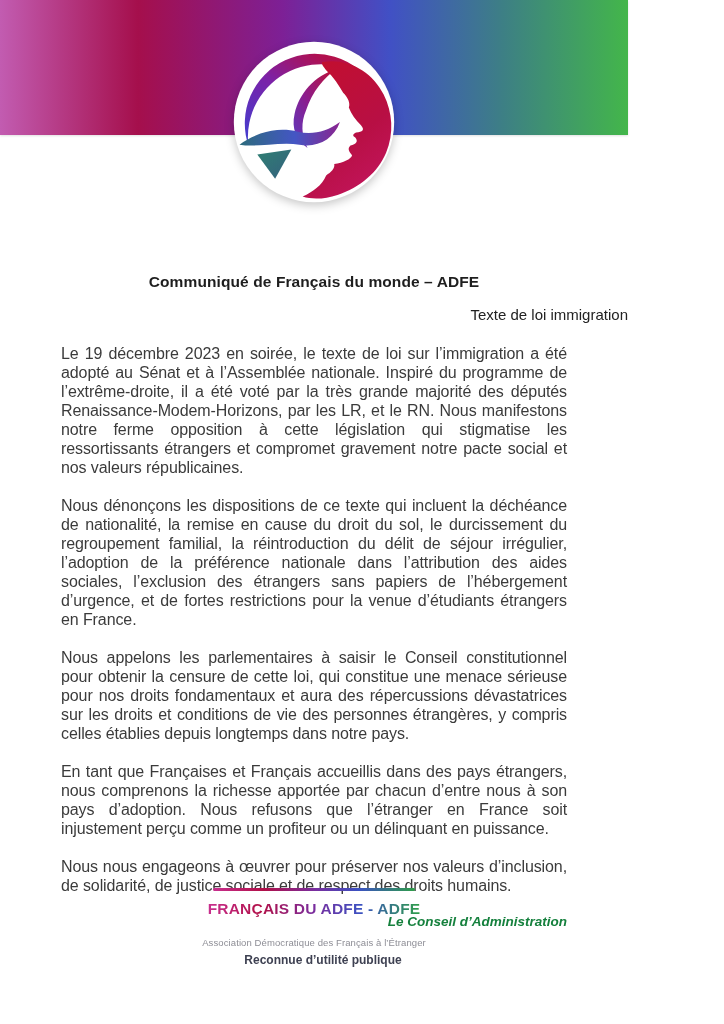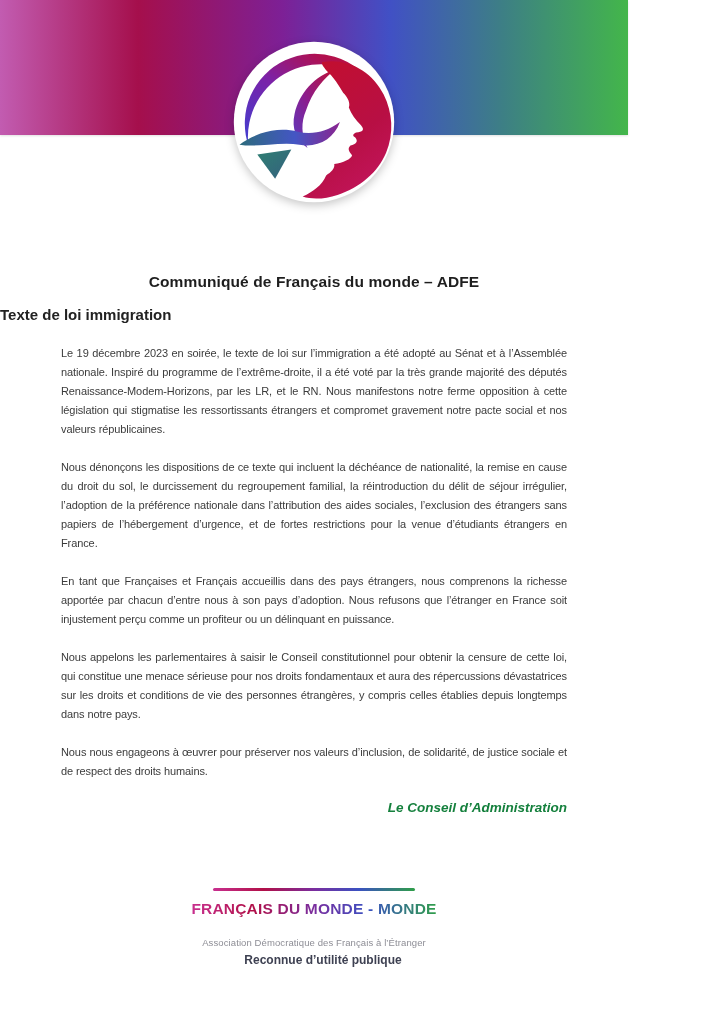--- a/index.html
+++ b/index.html
@@ -33,33 +33,33 @@
   .doc-title {
     margin-top: 138px;
     text-align: center;
     font-size: 15.5px;
     font-weight: bold;
     color: #1e1e1e;
     letter-spacing: .1px;
   }
   .doc-subtitle {
     margin-top: 15px;
-    text-align: left;
+    text-align: right;
     font-size: 15px;
-    font-weight: 700;
+    font-weight: 400;
     color: #222;
   }
 
   
   .content {
     width: 506px;
     margin: 21px auto 0 auto;
   }
   .content p {
-    font-size: 11px;
+    font-size: 16px;
     line-height: 19px;
     text-align: justify;
     letter-spacing: -0.1px;
     color: #3b3b3b;
     margin-bottom: 19px;
   }
   .signature {
     text-align: right;
     font-size: 13.5px;
     font-weight: bold;
@@ -168,26 +168,26 @@
         C 112 32, 109 29, 110 26 Z"></path>
     </svg>
   </div>
 
   <h1 class="doc-title">Communiqué de Français du monde – ADFE</h1>
   <h2 class="doc-subtitle">Texte de loi immigration</h2>
 
   <div class="content">
     <p>Le 19 décembre 2023 en soirée, le texte de loi sur l’immigration a été adopté au Sénat et à l’Assemblée nationale. Inspiré du programme de l’extrême-droite, il a été voté par la très grande majorité des députés Renaissance-Modem-Horizons, par les LR, et le RN. Nous manifestons notre ferme opposition à cette législation qui stigmatise les ressortissants étrangers et compromet gravement notre pacte social et nos valeurs républicaines.</p>
     <p>Nous dénonçons les dispositions de ce texte qui incluent la déchéance de nationalité, la remise en cause du droit du sol, le durcissement du regroupement familial, la réintroduction du délit de séjour irrégulier, l’adoption de la préférence nationale dans l’attribution des aides sociales, l’exclusion des étrangers sans papiers de l’hébergement d’urgence, et de fortes restrictions pour la venue d’étudiants étrangers en France.</p>
+    <p>Nous appelons les parlementaires à saisir le Conseil constitutionnel pour obtenir la censure de cette loi, qui constitue une menace sérieuse pour nos droits fondamentaux et aura des répercussions dévastatrices sur les droits et conditions de vie des personnes étrangères, y compris celles établies depuis longtemps dans notre pays.</p>
     <p>En tant que Françaises et Français accueillis dans des pays étrangers, nous comprenons la richesse apportée par chacun d’entre nous à son pays d’adoption. Nous refusons que l’étranger en France soit injustement perçu comme un profiteur ou un délinquant en puissance.</p>
-    <p>Nous appelons les parlementaires à saisir le Conseil constitutionnel pour obtenir la censure de cette loi, qui constitue une menace sérieuse pour nos droits fondamentaux et aura des répercussions dévastatrices sur les droits et conditions de vie des personnes étrangères, y compris celles établies depuis longtemps dans notre pays.</p>
     <p>Nous nous engageons à œuvrer pour préserver nos valeurs d’inclusion, de solidarité, de justice sociale et de respect des droits humains.</p>
     <div class="signature">Le Conseil d’Administration</div>
   </div>
 
   <div class="footer">
     <div class="footer-divider" style="background-image: linear-gradient(90deg, rgb(200, 48, 143) 0%, rgb(177, 16, 72) 25%, rgb(122, 45, 158) 50%, rgb(59, 81, 193) 72%, rgb(47, 158, 73) 100%);"></div>
-    <div class="org-name" style="background-image: linear-gradient(90deg, rgb(200, 48, 143) 0%, rgb(177, 16, 72) 25%, rgb(122, 45, 158) 50%, rgb(59, 81, 193) 72%, rgb(47, 158, 73) 100%);">FRANÇAIS DU MONDE - MONDE</div>
+    <div class="org-name" style="background-image: linear-gradient(90deg, rgb(200, 48, 143) 0%, rgb(177, 16, 72) 25%, rgb(122, 45, 158) 50%, rgb(59, 81, 193) 72%, rgb(47, 158, 73) 100%);">FRANÇAIS DU ADFE - ADFE</div>
     <div class="org-subtitle">Association Démocratique des Français à l’Étranger</div>
     <div class="org-status">Reconnue d’utilité publique</div>
   </div>
 
 </div>
 
 </body></html>

